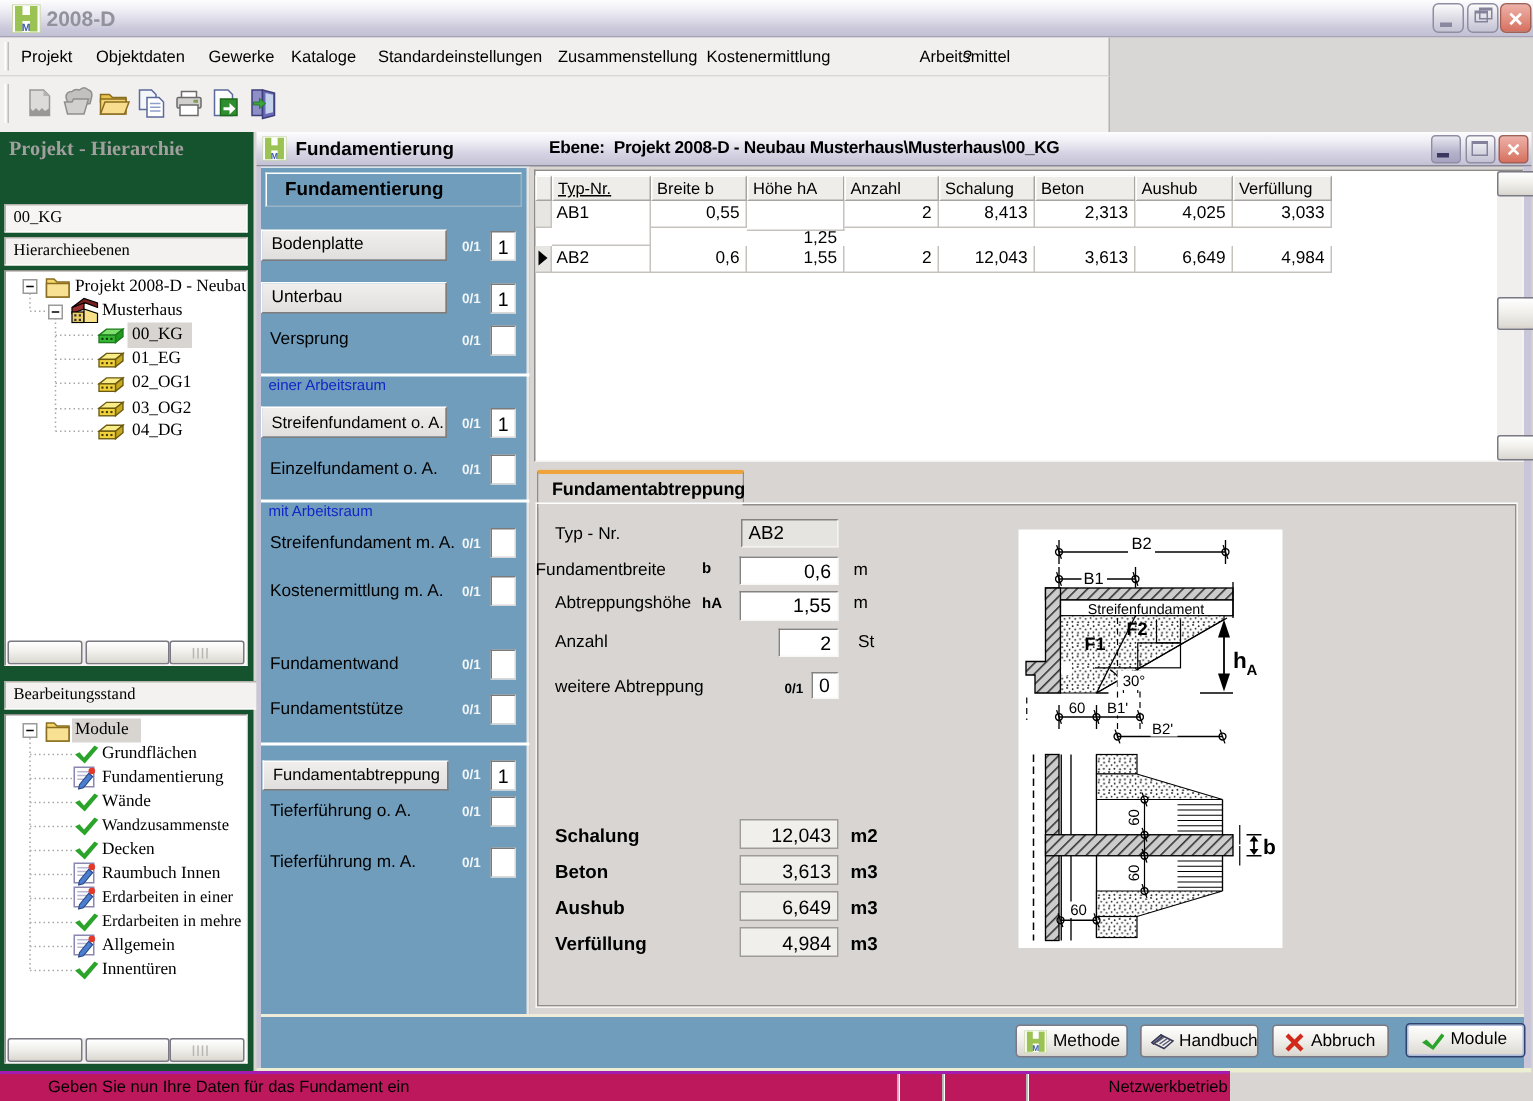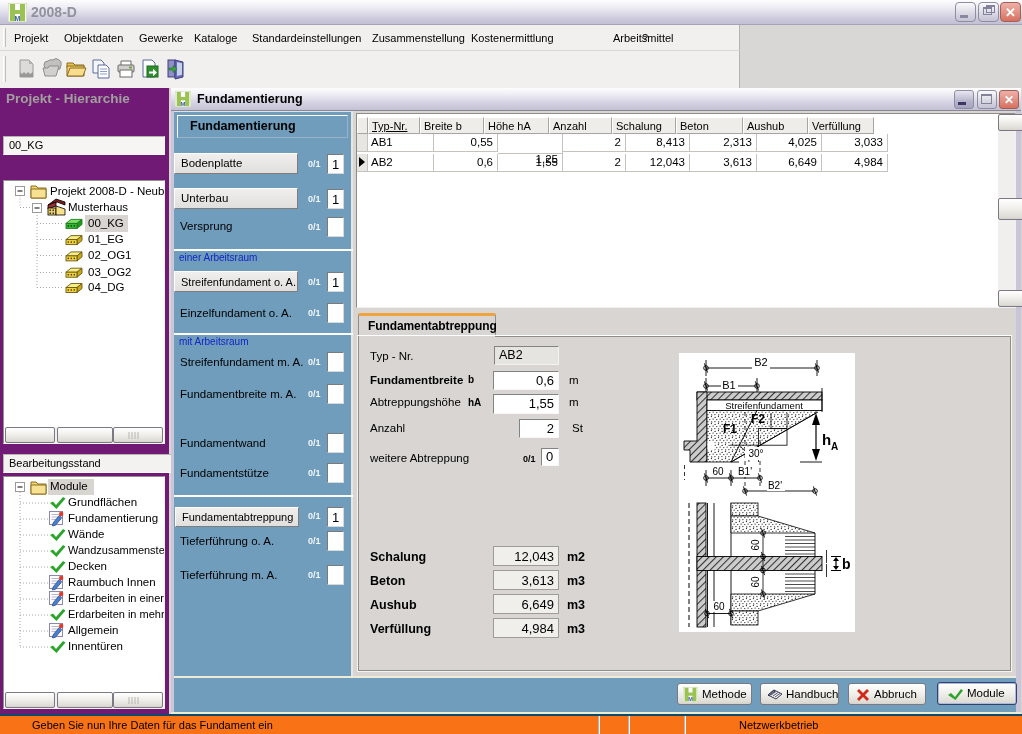--- a/index.html
+++ b/index.html
@@ -102,24 +102,27 @@
 
     <g transform="translate(151,2)">
       <rect x="1" y="1" width="7" height="17" fill="#8f8fc8" stroke="#3e3e7a"></rect>
       <path d="M8,1 l8,2 v15 l-8,2 z" fill="#6a6ab8" stroke="#3e3e7a"></path>
       <path d="M10,3 l5,1.2 v11.6 l-5,1.2 z" fill="#c3d2ea"></path>
       <path d="M2,9 h4 v-2.5 l4,3.5 -4,3.5 v-2.5 h-4 z" fill="#3aa63a" stroke="#1d6a1d" stroke-width="0.5"></path>
     </g>
   </svg>
 </div>
 
-<div class="abs" id="leftpanel" style="left:0;top:88px;width:169px;height:626px;background:#701a75;">
+<div class="abs" id="leftpanel" style="left:0;top:88px;width:169px;height:626px;background:#14532d;font-family:Liberation Serif, serif;">
   <div class="abs" style="left:6px;top:3px;font-size:13.5px;font-weight:bold;color:#a2a09e;">Projekt - Hierarchie</div>
   <div class="abs box3" style="left:3px;top:48px;width:162px;height:19px;background:#f6f5f3;">
       <div class="t11" style="padding:2px 0 0 5px;">00_KG</div>
+    </div>
+  <div class="abs box3" style="left:3px;top:70px;width:162px;height:19px;">
+      <div class="t11" style="padding:2px 0 0 5px;">Hierarchieebenen</div>
     </div>
 
   <div class="abs tree" style="left:3px;top:92px;width:162px;height:264px;overflow:hidden;">
     <svg class="abs" style="left:0;top:0" width="160" height="230" viewBox="0 0 160 230">
       <g fill="none" stroke="#a8a8a8" stroke-dasharray="1,2">
         <line x1="16" y1="14.5" x2="16" y2="26.5"></line>
           <line x1="16" y1="26.5" x2="28" y2="26.5"></line>
         <line x1="33" y1="31" x2="33" y2="106.5"></line>
         <line x1="33" y1="42.5" x2="60" y2="42.5"></line>
           <line x1="33" y1="58.5" x2="60" y2="58.5"></line>
@@ -291,20 +294,21 @@
 
   <div class="abs" style="left:0;top:0;width:850px;height:23px;background:linear-gradient(180deg,#fdfdfe 0%,#eeedf4 30%,#d5d3e3 65%,#c3c1d4 100%);border-bottom:1px solid #8a8896;">
     <svg class="abs" style="left:4px;top:3px" width="16" height="16" viewBox="0 0 19 19">
       <rect x="0" y="0" width="19" height="19" fill="#fefefe" stroke="#b9cf8e" stroke-width="1"></rect>
       <rect x="2" y="1" width="5" height="17" fill="#9bc353"></rect>
       <rect x="12" y="1" width="5" height="17" fill="#9bc353"></rect>
       <rect x="5" y="7" width="9" height="4" fill="#9bc353"></rect>
       <text x="9.5" y="17.5" font-size="7" font-weight="bold" fill="#3c5da8" text-anchor="middle" font-family="Liberation Sans">M</text>
     </svg>
     <div class="abs" style="left:26px;top:4px;font-size:12.5px;font-weight:bold;color:#000;">Fundamentierung</div>
+    <div class="abs" style="left:195px;top:5px;font-size:11.5px;font-weight:bold;color:#000;letter-spacing:-0.2px;white-space:nowrap;">Ebene:&nbsp; Projekt 2008-D - Neubau Musterhaus\Musterhaus\00_KG</div>
     <div class="abs" style="left:783px;top:2px;width:20px;height:19px;border-radius:3px;background:linear-gradient(#e8e7f0,#b6b4cc 60%,#a5a3bf);border:1px solid #8f8da2;">
         <div class="abs" style="left:3px;bottom:3px;width:8px;height:3px;background:#3a3860;"></div>
       </div>
     <div class="abs" style="left:806px;top:2px;width:20px;height:19px;border-radius:3px;background:linear-gradient(#fbfbfc,#d8d7e2 60%,#c4c2d4);border:1px solid #8f8da2;">
         <div class="abs" style="left:3px;top:3px;width:11px;height:10px;border:1px solid #84829a;border-top-width:2px;"></div>
       </div>
     <div class="abs" style="left:828px;top:2px;width:20px;height:19px;border-radius:3px;background:linear-gradient(#eeb0a8,#e18f81 55%,#d6705f);border:1px solid #a06055;color:#fff;font-size:12px;font-weight:bold;text-align:center;line-height:18px;">✕</div>
   </div>
 
   <div class="abs" style="left:0;top:23px;width:3px;height:604px;background:#c8c6d8;"></div>
@@ -324,21 +328,21 @@
     <div class="abs t115" style="left:6px;top:108px;color:#000;">Versprung</div>
     <div class="abs" style="left:0;top:137px;width:179px;height:2px;background:#fff;"></div>
     <div class="abs" style="left:5px;top:140px;font-size:10px;color:#1326c8;">einer Arbeitsraum</div>
     <div class="abs btn" style="left:0;top:159px;width:124px;height:21px;">
         <div style="padding:4px 0 0 6px;font-size:11px;">Streifenfundament o. A.</div>
       </div>
     <div class="abs t115" style="left:6px;top:195px;color:#000;">Einzelfundament o. A.</div>
     <div class="abs" style="left:0;top:221px;width:179px;height:2px;background:#fff;"></div>
     <div class="abs" style="left:5px;top:224px;font-size:10px;color:#1326c8;">mit Arbeitsraum</div>
     <div class="abs t115" style="left:6px;top:244px;color:#000;">Streifenfundament m. A.</div>
-    <div class="abs t115" style="left:6px;top:276px;color:#000;">Fundamentbreite m. A.</div>
+    <div class="abs t115" style="left:6px;top:276px;color:#000;">Kostenermittlung m. A.</div>
     <div class="abs t115" style="left:6px;top:325px;color:#000;">Fundamentwand</div>
     <div class="abs t115" style="left:6px;top:355px;color:#000;">Fundamentstütze</div>
     <div class="abs" style="left:0;top:383px;width:179px;height:2px;background:#fff;"></div>
     <div class="abs btn" style="left:1px;top:395px;width:124px;height:20px;">
         <div style="padding:3px 0 0 6px;font-size:11px;">Fundamentabtreppung</div>
       </div>
     <div class="abs t115" style="left:6px;top:423px;color:#000;">Tieferführung o. A.</div>
     <div class="abs t115" style="left:6px;top:457px;color:#000;">Tieferführung m. A.</div>
     <div class="abs" style="left:134px;top:47px;font-size:9px;color:#f2f6f9;font-weight:bold;">0/1</div>
     <div class="abs" style="left:134px;top:82px;font-size:9px;color:#f2f6f9;font-weight:bold;">0/1</div>
@@ -363,32 +367,32 @@
     <div class="abs cb" style="left:153px;top:351px;width:17px;height:20px;"></div>
     <div class="abs cb" style="left:153px;top:395px;width:17px;height:20px;line-height:20px;">1</div>
     <div class="abs cb" style="left:153px;top:419px;width:17px;height:20px;"></div>
     <div class="abs cb" style="left:153px;top:453px;width:17px;height:20px;"></div>
   </div>
 
   <div class="abs" style="left:185px;top:25px;width:660px;height:195px;background:#fff;border:1px solid #8e8c88;border-bottom-color:#f2f1ef;border-right-color:#f2f1ef;">
     <div class="abs" style="left:0;top:3px;">
       <div style="display:flex;">
         <div class="hdrcell" style="width:11px;height:17px;"></div>
-        <div class="hdrcell" style="width:52px;height:17px;text-decoration:underline;">Typ-Nr.</div>
+        <div class="hdrcell" style="width:66px;height:17px;text-decoration:underline;">Typ-Nr.</div>
         <div class="hdrcell" style="width:64px;height:17px;">Breite b</div>
         <div class="hdrcell" style="width:65px;height:17px;">Höhe hA</div>
         <div class="hdrcell" style="width:63px;height:17px;">Anzahl</div>
         <div class="hdrcell" style="width:64px;height:17px;">Schalung</div>
         <div class="hdrcell" style="width:67px;height:17px;">Beton</div>
         <div class="hdrcell" style="width:65px;height:17px;">Aushub</div>
         <div class="hdrcell" style="width:66px;height:17px;">Verfüllung</div>
       </div>
       <div style="display:flex;">
         <div class="gridv" style="width:11px;height:18px;background:#e8e6e2;border-bottom:1px solid #c6c3bf;"></div>
-        <div class="gridv t115" style="width:66px;height:18px;border-bottom:1px solid #c6c3bf;padding:2px 0 0 3px;">AB1</div>
+        <div class="gridv t115" style="width:66px;height:30px;border-bottom:1px solid #c6c3bf;padding:2px 0 0 3px;">AB1</div>
         <div class="gridv t115 num" style="width:64px;height:18px;border-bottom:1px solid #c6c3bf;padding-top:2px;">0,55</div>
         <div class="gridv t115 num" style="width:65px;height:18px;border-bottom:1px solid #c6c3bf;padding-top:19px;">1,25</div>
         <div class="gridv t115 num" style="width:63px;height:18px;border-bottom:1px solid #c6c3bf;padding-top:2px;">2</div>
         <div class="gridv t115 num" style="width:64px;height:18px;border-bottom:1px solid #c6c3bf;padding-top:2px;">8,413</div>
         <div class="gridv t115 num" style="width:67px;height:18px;border-bottom:1px solid #c6c3bf;padding-top:2px;">2,313</div>
         <div class="gridv t115 num" style="width:65px;height:18px;border-bottom:1px solid #c6c3bf;padding-top:2px;">4,025</div>
         <div class="gridv t115 num" style="width:66px;height:18px;border-bottom:1px solid #c6c3bf;padding-top:2px;">3,033</div>
       </div>
       <div style="display:flex;">
         <div class="gridv" style="width:11px;height:18px;background:#e8e6e2;border-bottom:1px solid #c6c3bf;"><svg width="9" height="16">
@@ -422,21 +426,21 @@
     </div>
   </div>
 
   <div class="abs" style="left:187px;top:225px;width:138px;height:23px;background:#d8d5d2;border:1px solid #908e8a;border-bottom:none;border-top:3px solid #efa33c;border-radius:2px 2px 0 0;">
     <div style="padding:3px 0 0 9px;font-size:12px;font-weight:bold;letter-spacing:-0.1px;">Fundamentabtreppung</div>
   </div>
   <div class="abs" style="left:186px;top:247px;width:655px;height:337px;background:#d8d5d2;border:1px solid #f5f4f2;border-top-color:#fff;box-shadow:0 0 0 1px #908e8a inset;"></div>
   <div class="abs" style="left:188px;top:248px;width:136px;height:2px;background:#d8d5d2;"></div>
   <div class="abs t115" style="left:199px;top:262px;">Typ - Nr.</div>
   <div class="abs" style="left:323px;top:258px;width:65px;height:19px;background:#e6e4e0;border:1px solid #848381;border-bottom-color:#f4f3f1;border-right-color:#f4f3f1;font-size:12.5px;padding:1px 0 0 4px;">AB2</div>
-  <div class="abs t115" style="left:199px;top:286px;font-weight:bold;">Fundamentbreite</div>
+  <div class="abs t115" style="left:186px;top:286px;">Fundamentbreite</div>
   <div class="abs" style="left:297px;top:286px;font-size:10px;font-weight:bold;">b</div>
   <div class="abs fld num" style="left:322px;top:283px;width:66px;height:19px;padding-top:1px;">0,6</div>
   <div class="abs t115" style="left:398px;top:286px;">m</div>
   <div class="abs t115" style="left:199px;top:308px;">Abtreppungshöhe</div>
   <div class="abs" style="left:297px;top:309px;font-size:10px;font-weight:bold;">hA</div>
   <div class="abs fld num" style="left:322px;top:306px;width:66px;height:20px;padding-top:1px;">1,55</div>
   <div class="abs t115" style="left:398px;top:308px;">m</div>
   <div class="abs t115" style="left:199px;top:334px;">Anzahl</div>
   <div class="abs fld num" style="left:348px;top:331px;width:40px;height:19px;padding-top:1px;">2</div>
   <div class="abs t115" style="left:401px;top:334px;">St</div>
@@ -634,21 +638,21 @@
     </div>
     <div class="abs xpbtn" style="left:763px;top:4px;width:80px;height:23px;border:1px solid #30426e;box-shadow:0 0 0 1px #aebadd inset;">
       <svg class="abs" style="left:9px;top:5px" width="16" height="13" viewBox="0 0 16 13">
           <path d="M1,7 l3,-2 4,4 6,-8 2,1.5 -7.5,9.5 z" fill="#2ca42c"></path>
         </svg>
       <div class="abs" style="left:29px;top:4px;">Module</div>
     </div>
   </div>
 </div>
 
-<div class="abs" id="statusbar" style="left:0;top:714px;width:1022px;height:20px;background:#f97316;border-top:2px solid #0c4a6e;">
+<div class="abs" id="statusbar" style="left:0;top:714px;width:820px;height:20px;background:#be185d;border-top:2px solid #a21caf;">
   <div class="abs" style="left:598px;top:0;width:1px;height:18px;background:#b5b2af;"></div>
   <div class="abs" style="left:599px;top:0;width:1px;height:18px;background:#fcfcfb;"></div>
   <div class="abs" style="left:628px;top:0;width:1px;height:18px;background:#b5b2af;"></div>
   <div class="abs" style="left:629px;top:0;width:1px;height:18px;background:#fcfcfb;"></div>
   <div class="abs" style="left:684px;top:0;width:1px;height:18px;background:#b5b2af;"></div>
   <div class="abs" style="left:685px;top:0;width:1px;height:18px;background:#fcfcfb;"></div>
   <div class="abs t11" style="left:32px;top:3px;">Geben Sie nun Ihre Daten für das Fundament ein</div>
   <div class="abs t11" style="left:695px;top:3px;padding-left:44px;">Netzwerkbetrieb</div>
 </div>
 

